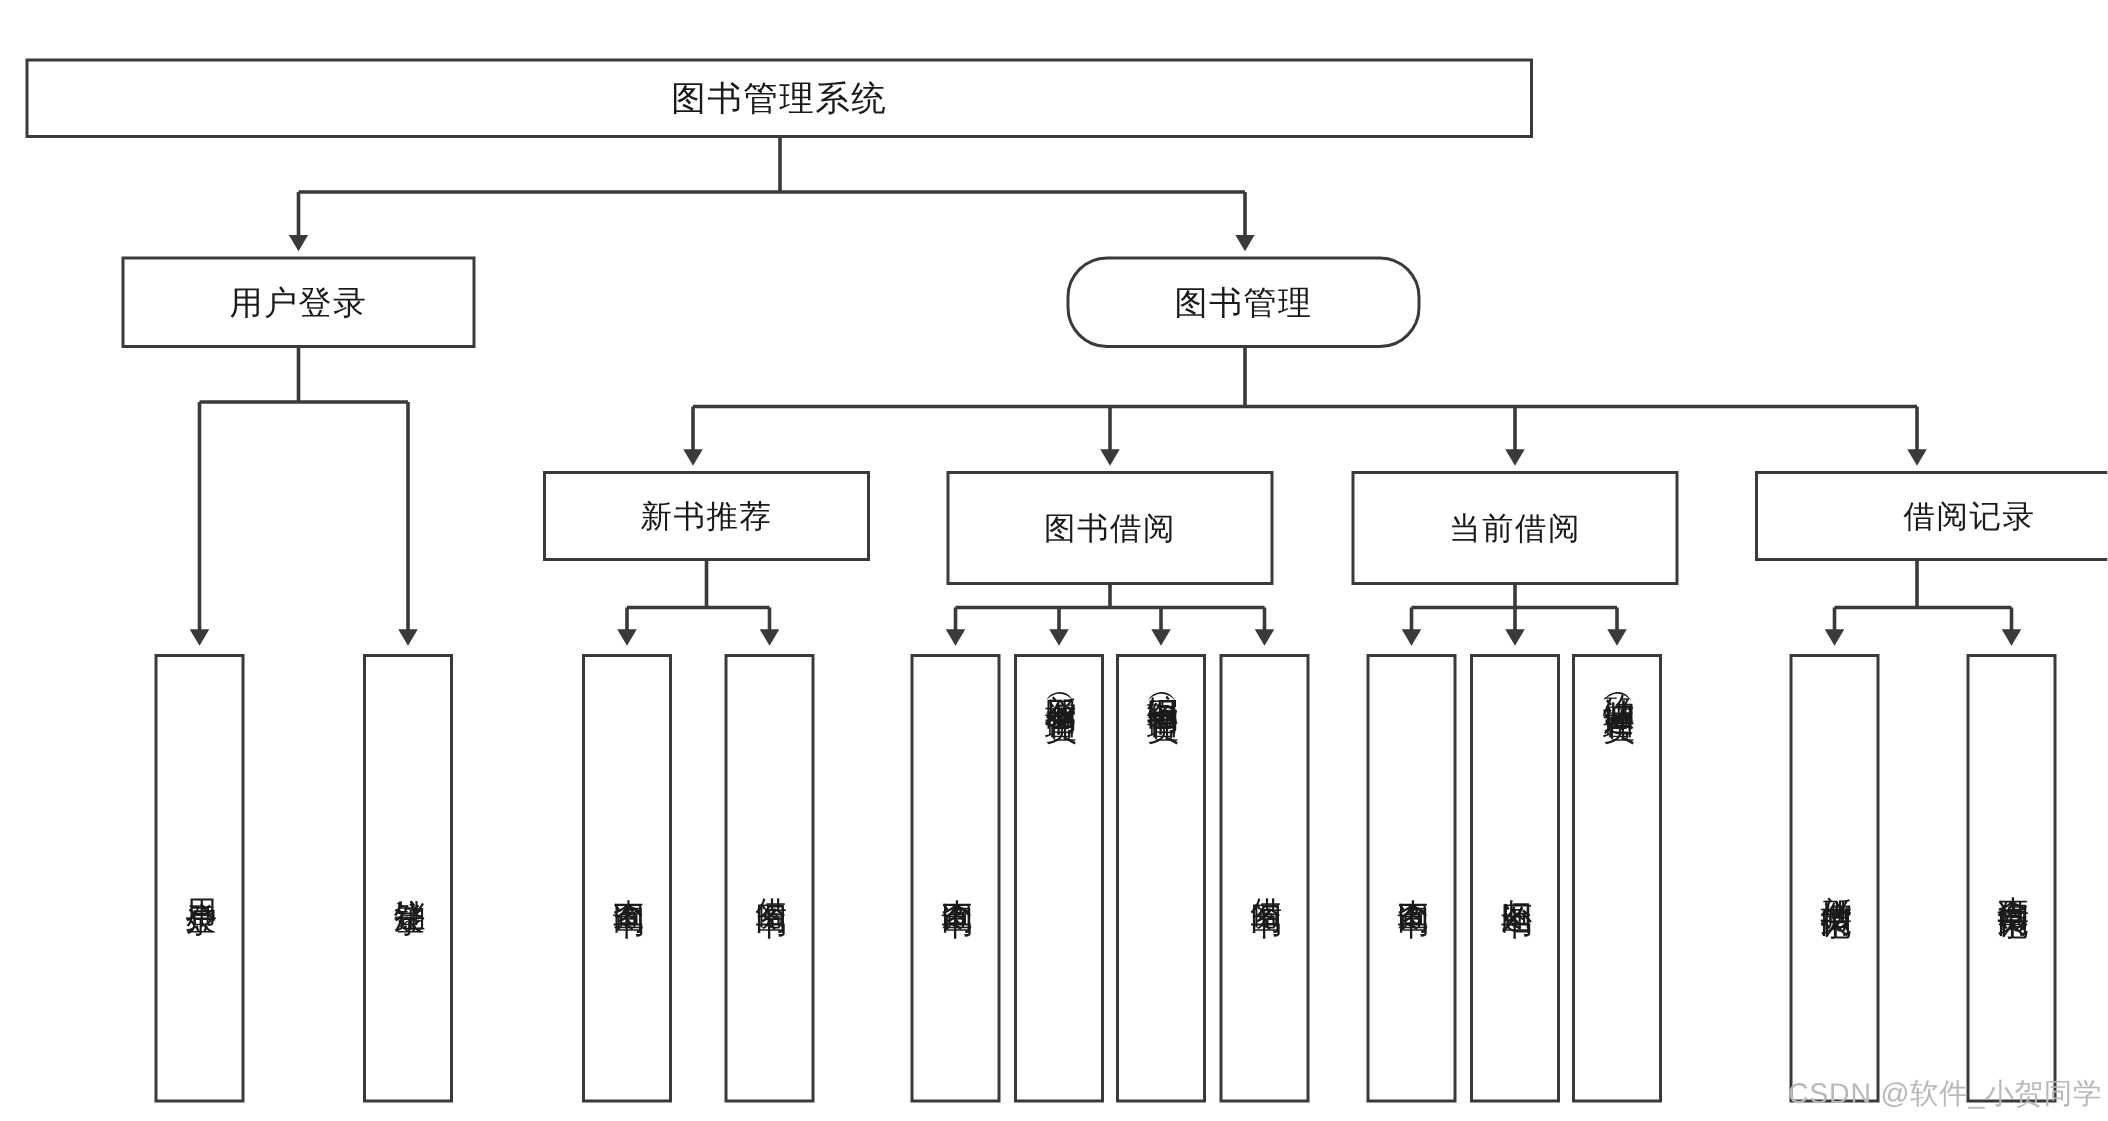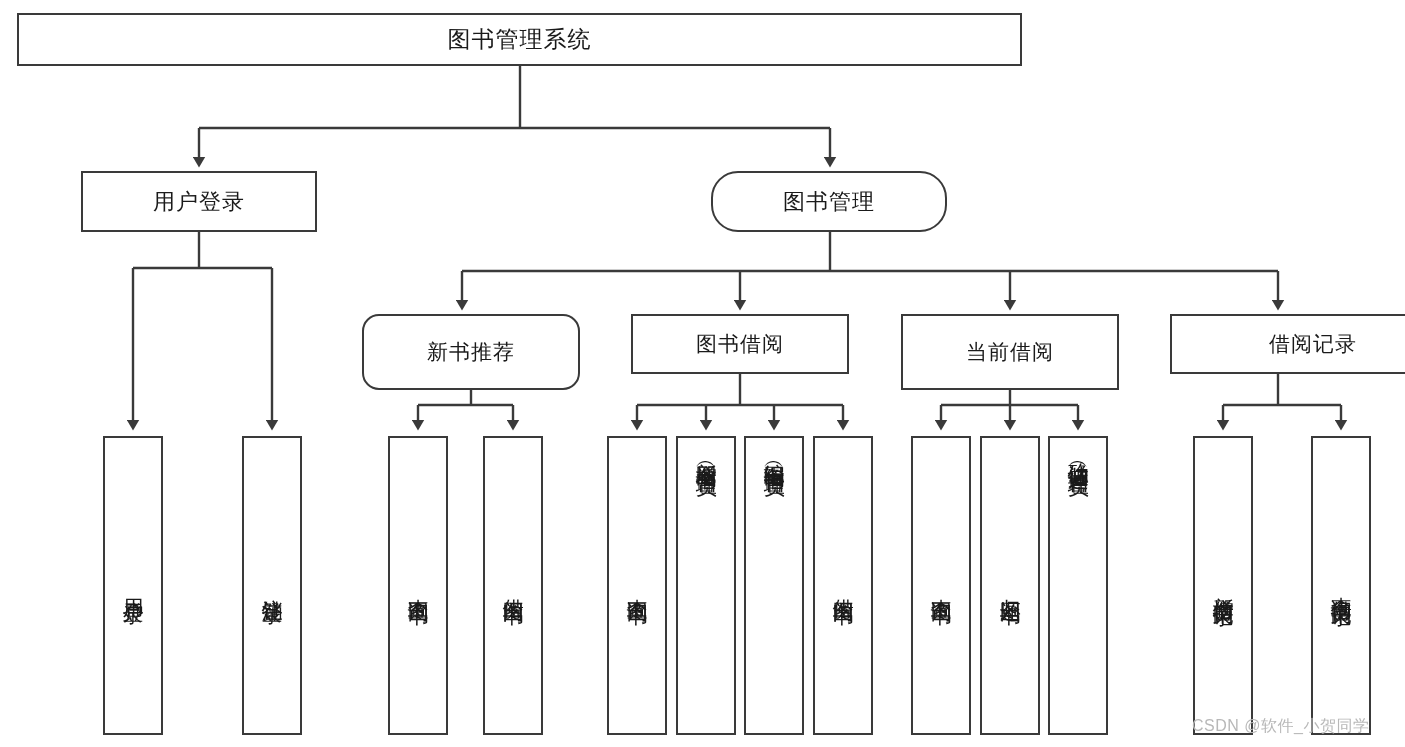--- a/index.html
+++ b/index.html
@@ -23,20 +23,21 @@
     border: 2px solid #3a3a3a;
     background: #ffffff;
     display: flex;
     align-items: center;
     justify-content: center;
     color: #1a1a1a;
   }
   .node-title {
     font-size: 23px;
     letter-spacing: 1px;
+    margin-top: 26px;
   }
   .node-mid {
     font-size: 22px;
     letter-spacing: 1px;
   }
   .node-sub {
     font-size: 21px;
     letter-spacing: 1px;
   }
   
@@ -70,21 +71,21 @@
   .lk {
     stroke: #3a3a3a;
     stroke-width: 2.4;
     fill: none;
   }
   .arrowhead {
     fill: #3a3a3a;
   }
   .watermark {
     position: absolute;
-    font-size: 16px;
+    font-size: 19px;
     color: #b8b8b8;
     letter-spacing: 0.5px;
     white-space: nowrap;
   }
 </style>
 </head>
 <body>
 
 <div id="canvas">
 
@@ -143,25 +144,25 @@
   </div>
 
   <div class="node node-mid" style="left:81px; top:171px; width:236px; height:61px;">
     <span>用户登录</span>
   </div>
 
   <div class="node node-mid" style="left:711px; top:171px; width:236px; height:61px;border-radius:27px;">
     <span>图书管理</span>
   </div>
 
-  <div class="node node-sub" style="left:362px; top:314px; width:218px; height:76px;border-radius:17px;">
+  <div class="node node-sub" style="left:362px; top:314px; width:218px; height:60px;">
     <span>新书推荐</span>
   </div>
 
-  <div class="node node-sub" style="left:631px; top:314px; width:218px; height:60px;">
+  <div class="node node-sub" style="left:631px; top:314px; width:218px; height:76px;">
     <span>图书借阅</span>
   </div>
 
   <div class="node node-sub" style="left:901px; top:314px; width:218px; height:76px;">
     <span>当前借阅</span>
   </div>
 
   <div class="node node-sub" style="left:1170px; top:314px; width:242px; height:60px;padding-left:44px;">
     <span>借阅记录</span>
   </div>

